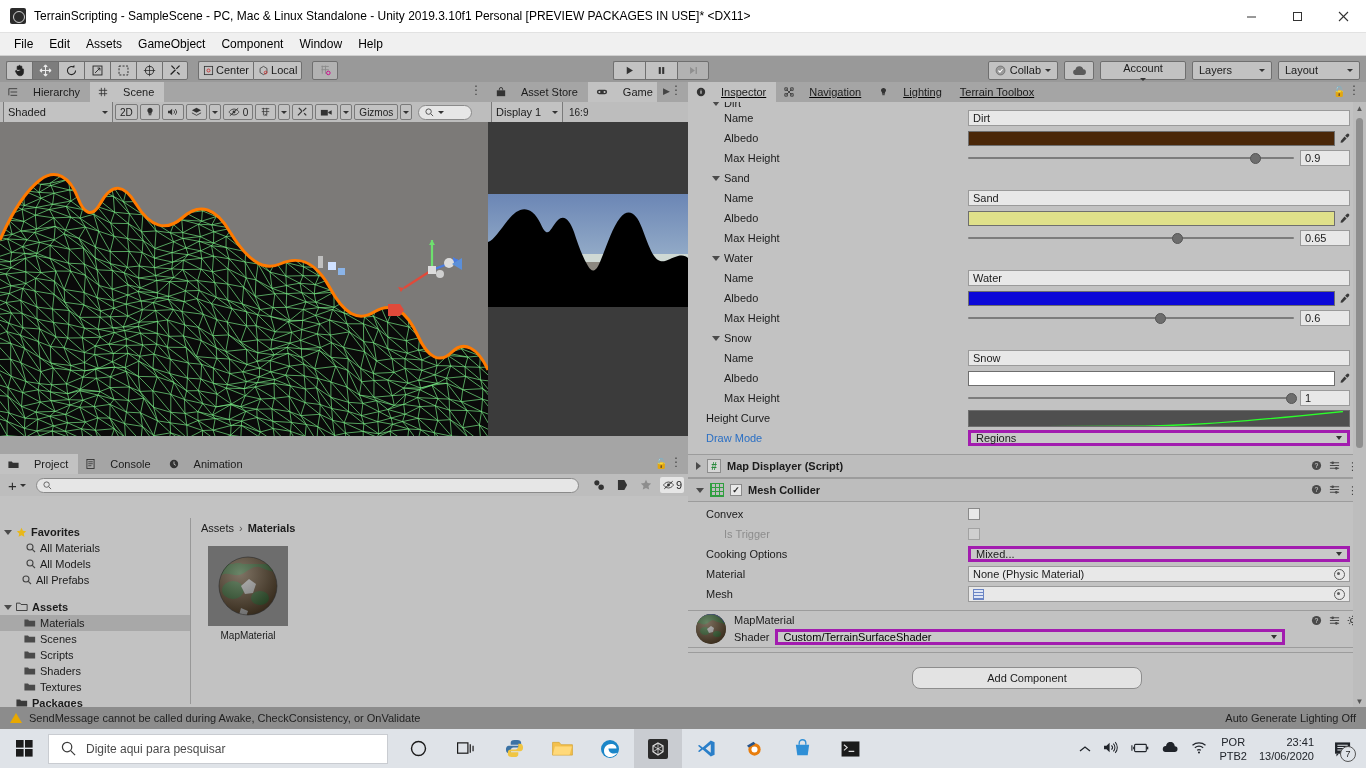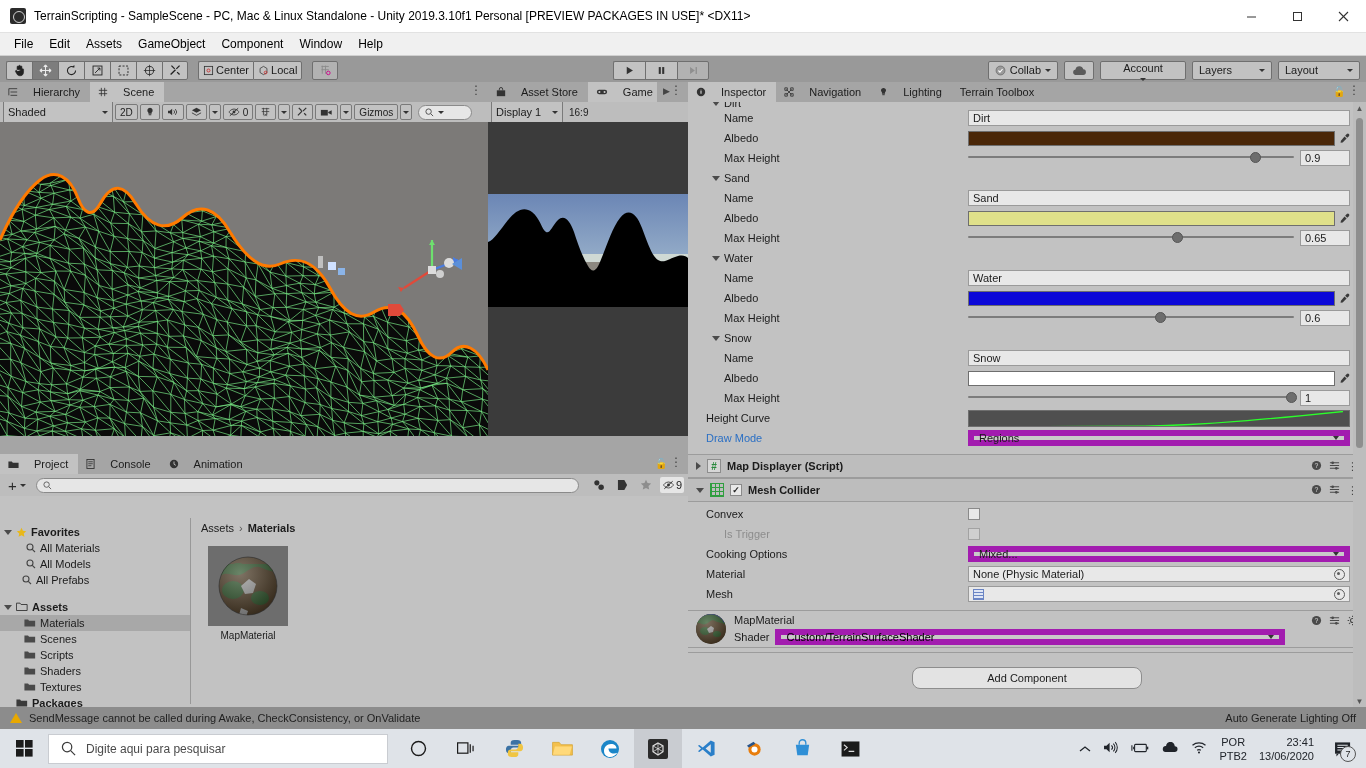--- a/index.html
+++ b/index.html
@@ -97,28 +97,28 @@
   .row .lbl.ind0{padding-left:18px;}
   .fold{width:280px;padding-left:24px;box-sizing:border-box;display:flex;align-items:center;gap:4px;}
   .tri-d{width:0;height:0;border-left:4px solid transparent;border-right:4px solid transparent;border-top:5px solid #4b4b4b;}
   .tri-r{width:0;height:0;border-top:4px solid transparent;border-bottom:4px solid transparent;border-left:5px solid #4b4b4b;}
   .field{flex:1;margin-right:16px;height:16px;box-sizing:border-box;display:flex;align-items:center;}
   .textin{width:100%;height:16px;background:#e8e8e8;border:1px solid #9a9a9a;box-sizing:border-box;
           padding-left:4px;font-size:11px;color:#1b1b1b;display:flex;align-items:center;}
   .colorfield{display:flex;align-items:center;width:100%;gap:3px;}
   .swatch{flex:1;height:15px;border:1px solid #6e6e6e;box-sizing:border-box;}
   .eyedrop{width:12px;color:#333;font-size:11px;display:flex;align-items:center;justify-content:center;}
-  .sliderrow{display:flex;width:100%;gap:6px;}
+  .sliderrow{display:flex;align-items:center;width:100%;gap:6px;}
   .track{flex:1;height:14px;position:relative;display:flex;align-items:center;}
   .track:before{content:"";position:absolute;left:0;right:0;height:2px;background:#7c7c7c;border-radius:1px;}
   .knob{position:absolute;width:11px;height:11px;border-radius:50%;background:#6d6d6d;border:1px solid #555;box-sizing:border-box;}
   .numbox{width:50px;height:16px;background:#e8e8e8;border:1px solid #9a9a9a;box-sizing:border-box;padding-left:4px;
           display:flex;align-items:center;font-size:11px;}
   .curvefield{width:100%;height:17px;background:#4f4f4f;border:1px solid #6e6e6e;box-sizing:border-box;position:relative;overflow:hidden;}
-  .dropdown{width:100%;height:16px;background:#c9c9c9;border:6px solid #a21caf;box-sizing:border-box;display:flex;
+  .dropdown{width:100%;height:16px;background:#c9c9c9;border:3px solid #a21caf;box-sizing:border-box;display:flex;
             align-items:center;justify-content:space-between;padding:0 5px 0 5px;font-size:11px;}
   .objfield{width:100%;height:16px;background:#e8e8e8;border:1px solid #9a9a9a;box-sizing:border-box;display:flex;
             align-items:center;justify-content:space-between;padding:0 4px 0 4px;font-size:11px;}
   .radio-o{width:11px;height:11px;border:1.5px solid #5d5d5d;border-radius:50%;box-sizing:border-box;position:relative;}
   .radio-o:after{content:"";position:absolute;left:2px;top:2px;width:3px;height:3px;background:#5d5d5d;border-radius:50%;}
   .comp-header{height:22px;background:#bdbdbd;border-top:1px solid #9c9c9c;border-bottom:1px solid #9c9c9c;
                display:flex;align-items:center;gap:6px;padding:0 8px;font-size:11px;font-weight:bold;color:#1b1b1b;}
   .comp-icons{margin-left:auto;display:flex;align-items:center;gap:7px;font-size:11px;color:#444;font-weight:normal;}
   .chkbox{width:12px;height:12px;background:#e8e8e8;border:1px solid #8a8a8a;box-sizing:border-box;display:flex;
           align-items:center;justify-content:center;font-size:9px;color:#222;}
@@ -668,21 +668,21 @@
               <div class="asset-label">MapMaterial</div>
             </div>
           </div>
           <div class="proj-hscroll">
               <div class="thumb"></div>
             </div>
         </div>
       </div>
     </div>
 
-    <div class="panel" id="inspector" style="left:688px;top:0;width:678px;height:625px;">
+    <div class="panel" id="inspector" style="left:688px;top:0;width:678px;height:625px;text-decoration:underline;">
       <div class="tabstrip">
         <div class="tab active">
           <svg width="10" height="10" viewBox="0 0 12 12">
               <circle cx="6" cy="6" r="5" fill="#333"></circle>
               <path d="M6 4.8v3.4M6 3.2v1" stroke="#ddd" stroke-width="1.3"></path>
             </svg>
           <span>Inspector</span>
         </div>
         <div class="tab">
           <svg width="10" height="10" viewBox="0 0 12 12">

